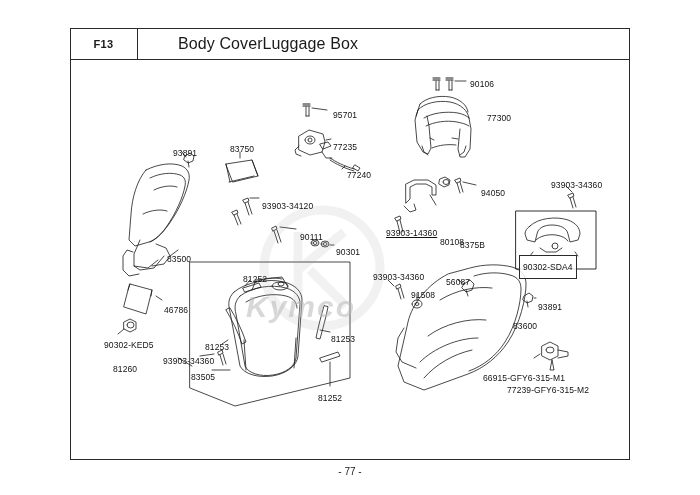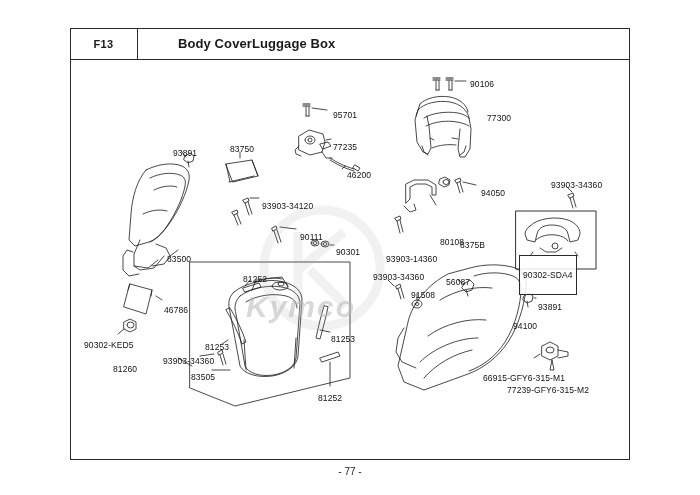--- a/index.html
+++ b/index.html
@@ -55,22 +55,22 @@
     font-weight: bold;
     letter-spacing: 0.3px;
   }
   .title-text {
     position: absolute;
     left: 108px;
     top: 0;
     height: 31px;
     display: flex;
     align-items: center;
-    font-size: 13px;
-    font-weight: bold;
+    font-size: 16px;
+    font-weight: normal;
     letter-spacing: 0.1px;
   }
   .page-num {
     position: absolute;
     left: 0;
     top: 466px;
     width: 700px;
     text-align: center;
     font-size: 10px;
     color: #1a1a1a;
@@ -78,21 +78,21 @@
   .label {
     position: absolute;
     font-size: 8.5px;
     font-family: "Liberation Sans", sans-serif;
     color: #111;
     white-space: nowrap;
     letter-spacing: 0.1px;
   }
   .boxed {
     border: 1px solid #2a2a2a;
-    padding: 14px 3px;
+    padding: 6px 3px;
     background: rgba(255,255,255,0.85);
   }
   svg.art {
     position: absolute;
     left: 0;
     top: 0;
     width: 700px;
     height: 495px;
     pointer-events: none;
   }
@@ -361,43 +361,43 @@
   <div class="title-bar">
     <div class="code-cell">F13</div>
     <div class="title-text">Body CoverLuggage Box</div>
   </div>
 
   <div id="labels">
       <div class="label" style="left: 470px; top: 79px;">90106</div>
       <div class="label" style="left: 487px; top: 113px;">77300</div>
       <div class="label" style="left: 333px; top: 110px;">95701</div>
       <div class="label" style="left: 333px; top: 142px;">77235</div>
-      <div class="label" style="left: 347px; top: 170px;">46200</div>
+      <div class="label" style="left: 347px; top: 170px;">77240</div>
       <div class="label" style="left: 173px; top: 148px;">93891</div>
       <div class="label" style="left: 230px; top: 144px;">83750</div>
       <div class="label" style="left: 481px; top: 188px;">94050</div>
       <div class="label" style="left: 551px; top: 180px;">93903-34360</div>
       <div class="label" style="left: 440px; top: 209px; margin-top: 28px;">80108</div>
       <div class="label" style="left: 262px; top: 201px;">93903-34120</div>
       <div class="label" style="left: 300px; top: 232px;">90111</div>
       <div class="label" style="left: 336px; top: 247px;">90301</div>
-      <div class="label" style="left: 386px; top: 254px;">93903-14360</div>
+      <div class="label" style="left: 386px; top: 228px; text-decoration: underline;">93903-14360</div>
       <div class="label" style="left: 460px; top: 240px;">8375B</div>
       <div class="label boxed" style="left: 519px; top: 255px;">90302-SDA4</div>
       <div class="label" style="left: 167px; top: 254px;">83500</div>
       <div class="label" style="left: 243px; top: 274px;">81252</div>
       <div class="label" style="left: 373px; top: 272px;">93903-34360</div>
       <div class="label" style="left: 446px; top: 277px;">56087</div>
       <div class="label" style="left: 411px; top: 290px;">91508</div>
       <div class="label" style="left: 538px; top: 302px;">93891</div>
       <div class="label" style="left: 164px; top: 305px;">46786</div>
-      <div class="label" style="left: 513px; top: 321px;">94100</div>
+      <div class="label" style="left: 513px; top: 321px;">83600</div>
       <div class="label" style="left: 205px; top: 342px;">81253</div>
       <div class="label" style="left: 331px; top: 334px;">81253</div>
-      <div class="label" style="left: 84px; top: 340px;">90302-KED5</div>
+      <div class="label" style="left: 104px; top: 340px;">90302-KED5</div>
       <div class="label" style="left: 163px; top: 356px;">93903-34360</div>
       <div class="label" style="left: 113px; top: 364px;">81260</div>
       <div class="label" style="left: 191px; top: 372px;">83505</div>
       <div class="label" style="left: 318px; top: 393px;">81252</div>
       <div class="label" style="left: 483px; top: 373px;">66915-GFY6-315-M1</div>
       <div class="label" style="left: 483px; top: 385px; margin-left: 24px;">77239-GFY6-315-M2</div>
     </div>
 
   <div class="page-num">- 77 -</div>
 </div>

